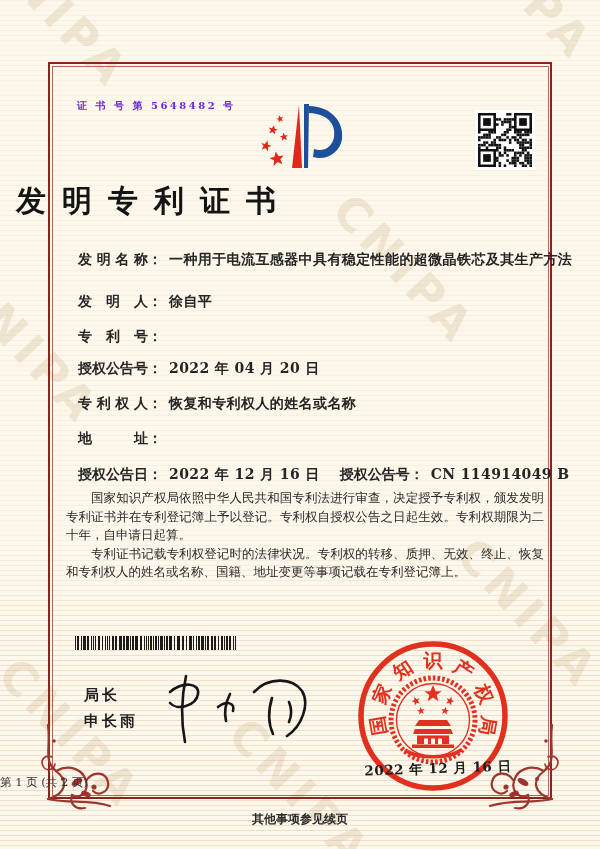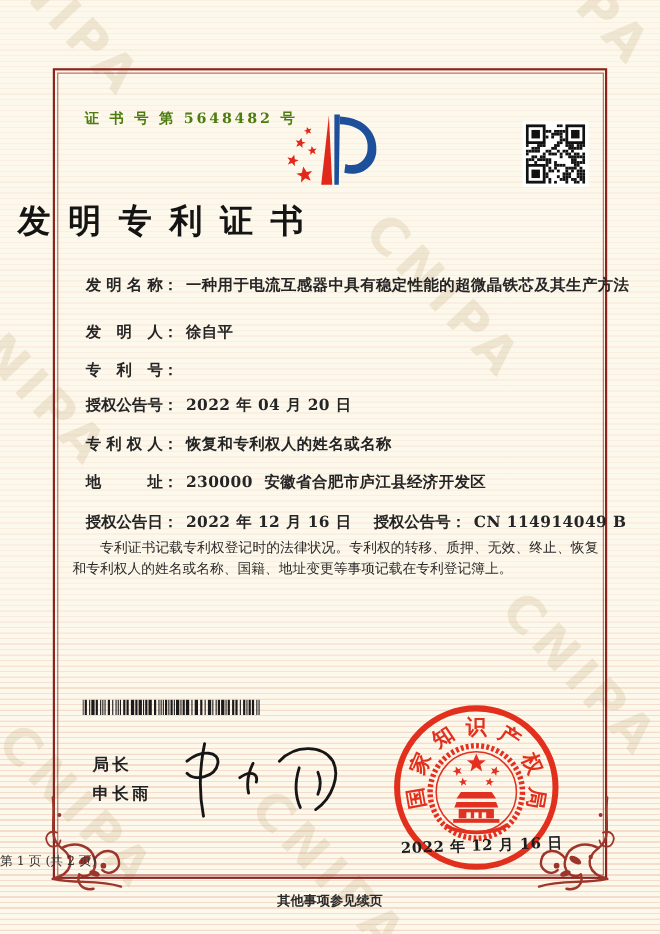--- a/index.html
+++ b/index.html
@@ -32,21 +32,21 @@
   .frame{
     position:absolute;left:48px;top:62px;width:500px;height:733px;
     border:2.5px solid #8c241e;
   }
   .frame-inner{
     position:absolute;inset:1.5px;border:1px solid rgba(156,58,46,0.75);
   }
   
   .cert-no{
     position:absolute;left:77px;top:99px;
-    font-size:13px;font-weight:600;letter-spacing:2.5px;color:#4d7c0f;
+    font-size:10px;font-weight:600;letter-spacing:2.5px;color:#6d28d9;
   }
   .logo{position:absolute;left:230px;top:96px;width:140px;height:80px;}
   .qr{position:absolute;left:475px;top:110px;width:60px;height:60px;background:#fff;padding:3px;box-sizing:border-box;}
   .title{
     position:absolute;left:0;right:0;top:181px;
     font-size:30px;font-weight:700;color:#141414;
     letter-spacing:16px;text-indent:16px;
   }
   
   .row{position:absolute;left:78px;display:flex;align-items:center;font-size:14px;font-weight:600;color:#252525;white-space:pre;}
@@ -333,30 +333,31 @@
 <div class="row" style="top:328px">
   <span class="lab">专利号</span><span class="colon">：</span>
 </div>
 <div class="row" style="top:360px">
   <span class="lab">授权公告号</span><span class="colon">：</span><span class="val">2022 年 04 月 20 日</span>
 </div>
 <div class="row" style="top:395px">
   <span class="lab">专利权人</span><span class="colon">：</span><span class="val">恢复和专利权人的姓名或名称</span>
 </div>
 <div class="row" style="top:430px">
-  <span class="lab">地址</span><span class="colon">：</span><span class="val">230000  安徽省合肥市庐江县经济开发区</span>
+  <span class="lab">地址</span><span class="colon">：</span>
 </div>
 <div class="row" style="top:466px">
   <span class="lab">授权公告日</span><span class="colon">：</span><span class="val">2022 年 12 月 16 日</span>
   <span class="row2nd">
     <span class="lab">授权公告号</span><span class="colon">：</span><span class="val">CN 114914049 B</span>
   </span>
 </div>
 
 <div class="paras">
+  <p>国家知识产权局依照中华人民共和国专利法进行审查，决定授予专利权，颁发发明专利证书并在专利登记簿上予以登记。专利权自授权公告之日起生效。专利权期限为二十年，自申请日起算。</p>
   <p>专利证书记载专利权登记时的法律状况。专利权的转移、质押、无效、终止、恢复和专利权人的姓名或名称、国籍、地址变更等事项记载在专利登记簿上。</p>
 </div>
 
 <svg class="barcode" viewBox="0 0 166 14" preserveAspectRatio="none">
   <g id="bc-bars" fill="#1b1b1b">
       <rect x="0" y="0" width="1" height="14"></rect>
       <rect x="2" y="0" width="2" height="14"></rect>
       <rect x="6" y="0" width="1" height="14"></rect>
       <rect x="8" y="0" width="3" height="14"></rect>
       <rect x="12" y="0" width="2" height="14"></rect>

